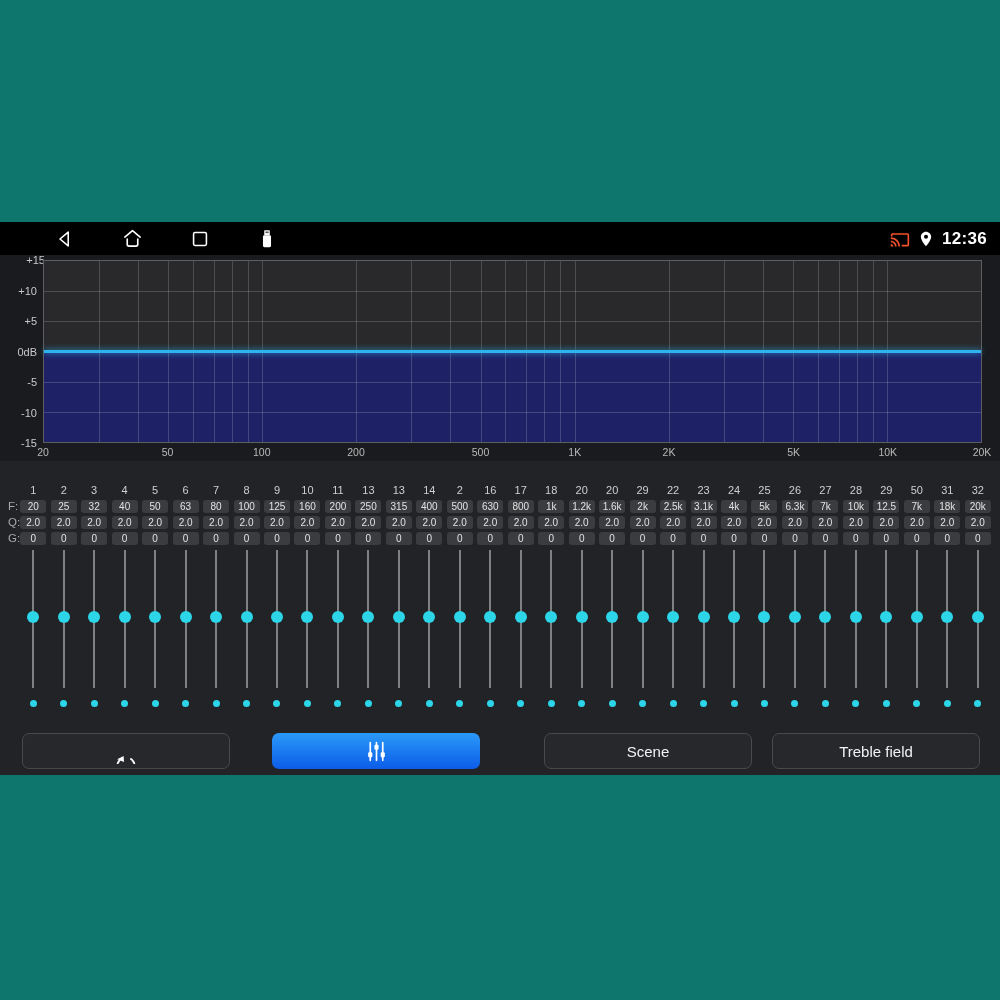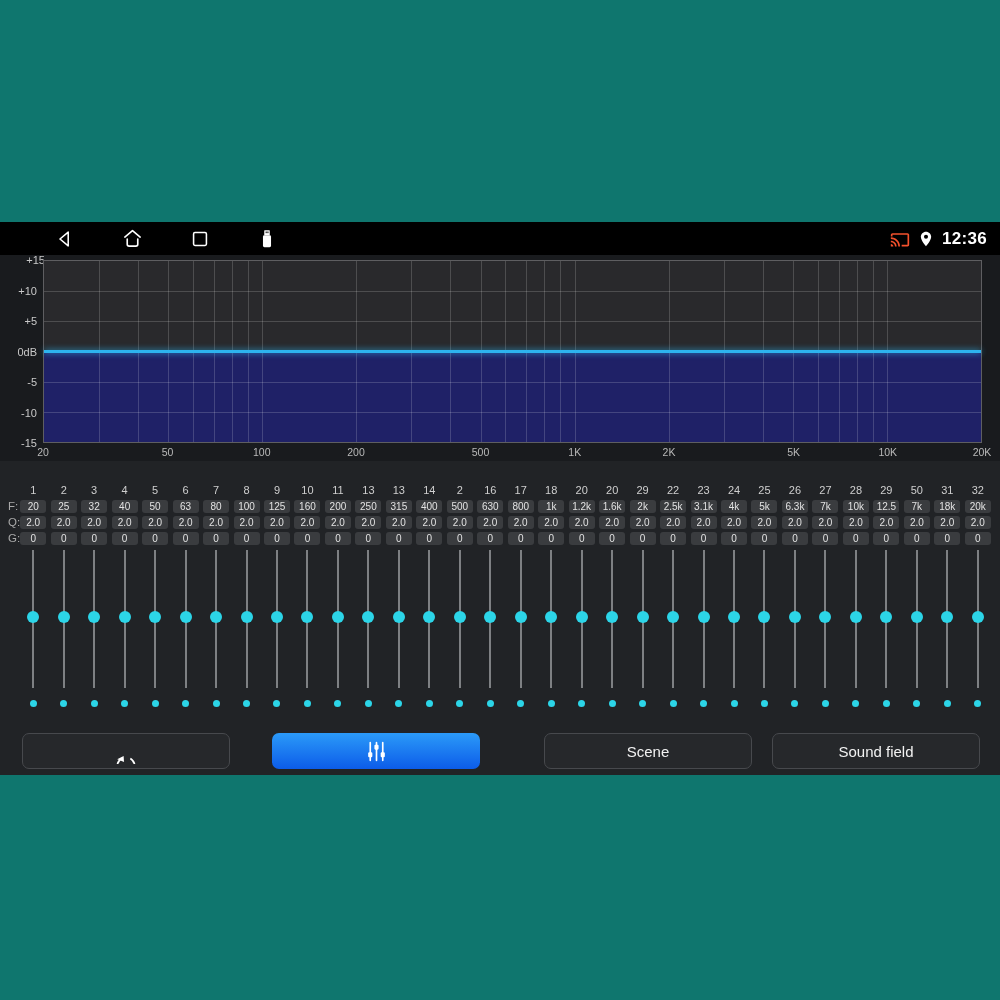--- a/index.html
+++ b/index.html
@@ -802,16 +802,16 @@
           <rect x="4" y="12.8" width="4" height="4.8" rx="1"></rect>
           <rect x="10" y="5.4" width="4" height="4.8" rx="1"></rect>
           <rect x="16" y="12.8" width="4" height="4.8" rx="1"></rect>
         </g>
       </svg>
     </div>
     <div class="btn" style="left:544px">
       <span>Scene</span>
     </div>
     <div class="btn" style="left:772px">
-      <span>Sound field</span>
+      <span>Treble field</span>
     </div>
   </div>
 </div>
 
 </body></html>

